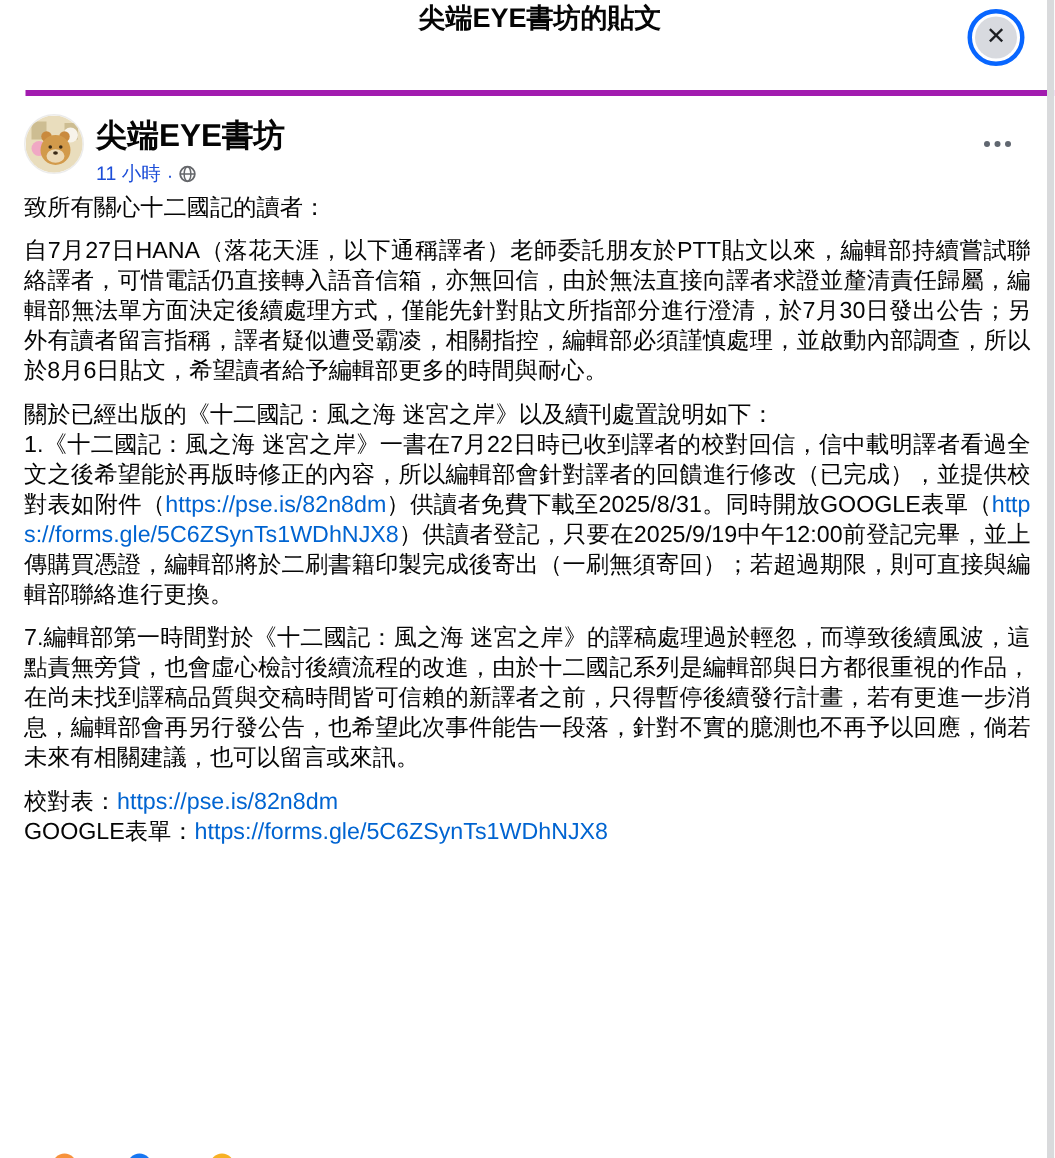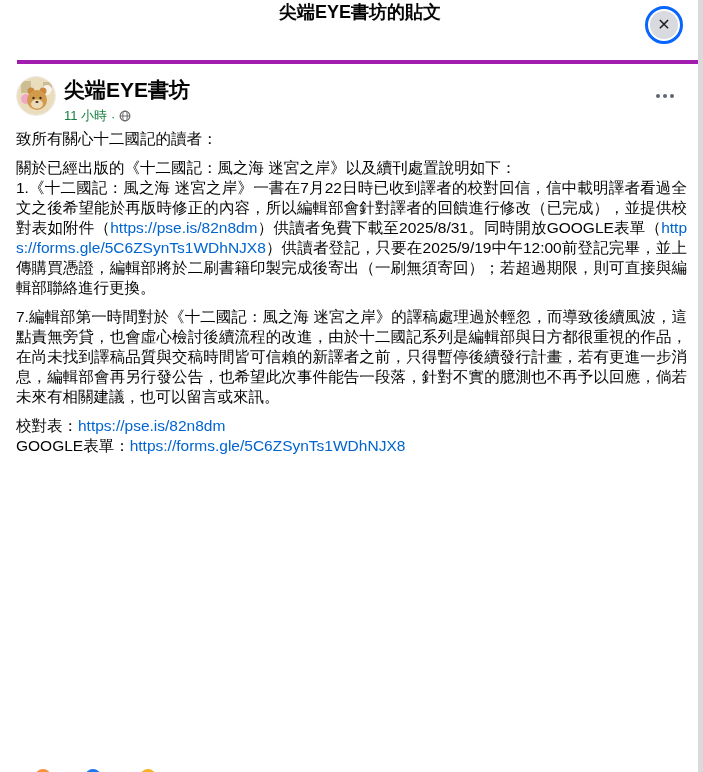--- a/index.html
+++ b/index.html
@@ -43,21 +43,21 @@
     display:flex;align-items:flex-start;
     padding:12px 16px 0 16px;
   }
   .avatar{
     width:40px;height:40px;border-radius:50%;overflow:hidden;flex:0 0 40px;
     border:1px solid rgba(0,0,0,.08);box-sizing:border-box;cursor:pointer;
   }
   .author-block{margin-left:8px;flex:1;}
   .author-name{font-size:21px;font-weight:700;color:#050505;cursor:pointer;}
   .post-meta{
-    margin-top:3px;font-size:13px;color:#15803d;
+    margin-top:3px;font-size:13px;color:#1d4ed8;
     display:flex;align-items:center;gap:4px;
   }
   .more-btn{
     margin-left:auto;margin-top:8px;margin-right:6px;
     width:32px;height:24px;border:none;background:transparent;
     display:flex;align-items:center;justify-content:center;gap:3px;cursor:pointer;
   }
   .more-btn .dot{width:4px;height:4px;border-radius:50%;background:#606770;}
   
   .post-body{padding:4px 16px 0 16px;}
@@ -118,20 +118,21 @@
     </div>
     <button class="more-btn" aria-label="more">
       <span class="dot"></span>
       <span class="dot"></span>
       <span class="dot"></span>
     </button>
   </div>
 
   <div class="post-body">
       <p class="para">致所有關心十二國記的讀者：</p>
+      <p class="para">自7月27日HANA（落花天涯，以下通稱譯者）老師委託朋友於PTT貼文以來，編輯部持續嘗試聯絡譯者，可惜電話仍直接轉入語音信箱，亦無回信，由於無法直接向譯者求證並釐清責任歸屬，編輯部無法單方面決定後續處理方式，僅能先針對貼文所指部分進行澄清，於7月30日發出公告；另外有讀者留言指稱，譯者疑似遭受霸凌，相關指控，編輯部必須謹慎處理，並啟動內部調查，所以於8月6日貼文，希望讀者給予編輯部更多的時間與耐心。</p>
       <p class="para">關於已經出版的《十二國記：風之海 迷宮之岸》以及續刊處置說明如下：<br>1.《十二國記：風之海 迷宮之岸》一書在7月22日時已收到譯者的校對回信，信中載明譯者看過全文之後希望能於再版時修正的內容，所以編輯部會針對譯者的回饋進行修改（已完成），並提供校對表如附件（<a href="#" class="inline-link">https://pse.is/82n8dm</a>）供讀者免費下載至2025/8/31。同時開放GOOGLE表單（<a href="#" class="inline-link">https://forms.gle/5C6ZSynTs1WDhNJX8</a>）供讀者登記，只要在2025/9/19中午12:00前登記完畢，並上傳購買憑證，編輯部將於二刷書籍印製完成後寄出（一刷無須寄回）；若超過期限，則可直接與編輯部聯絡進行更換。</p>
       <p class="para">7.編輯部第一時間對於《十二國記：風之海 迷宮之岸》的譯稿處理過於輕忽，而導致後續風波，這點責無旁貸，也會虛心檢討後續流程的改進，由於十二國記系列是編輯部與日方都很重視的作品，在尚未找到譯稿品質與交稿時間皆可信賴的新譯者之前，只得暫停後續發行計畫，若有更進一步消息，編輯部會再另行發公告，也希望此次事件能告一段落，針對不實的臆測也不再予以回應，倘若未來有相關建議，也可以留言或來訊。</p>
       <p class="para">校對表：<a href="#" class="inline-link">https://pse.is/82n8dm</a><br>GOOGLE表單：<a href="#" class="inline-link">https://forms.gle/5C6ZSynTs1WDhNJX8</a></p>
     </div>
 
   <div class="reactions-row">
     <span class="reaction-dot" style="left: 35px; background: rgb(247, 146, 59);"></span>
     <span class="reaction-dot" style="left: 85px; background: rgb(24, 119, 242);"></span>
     <span class="reaction-dot" style="left: 140px; background: rgb(247, 177, 37);"></span>
   </div>

